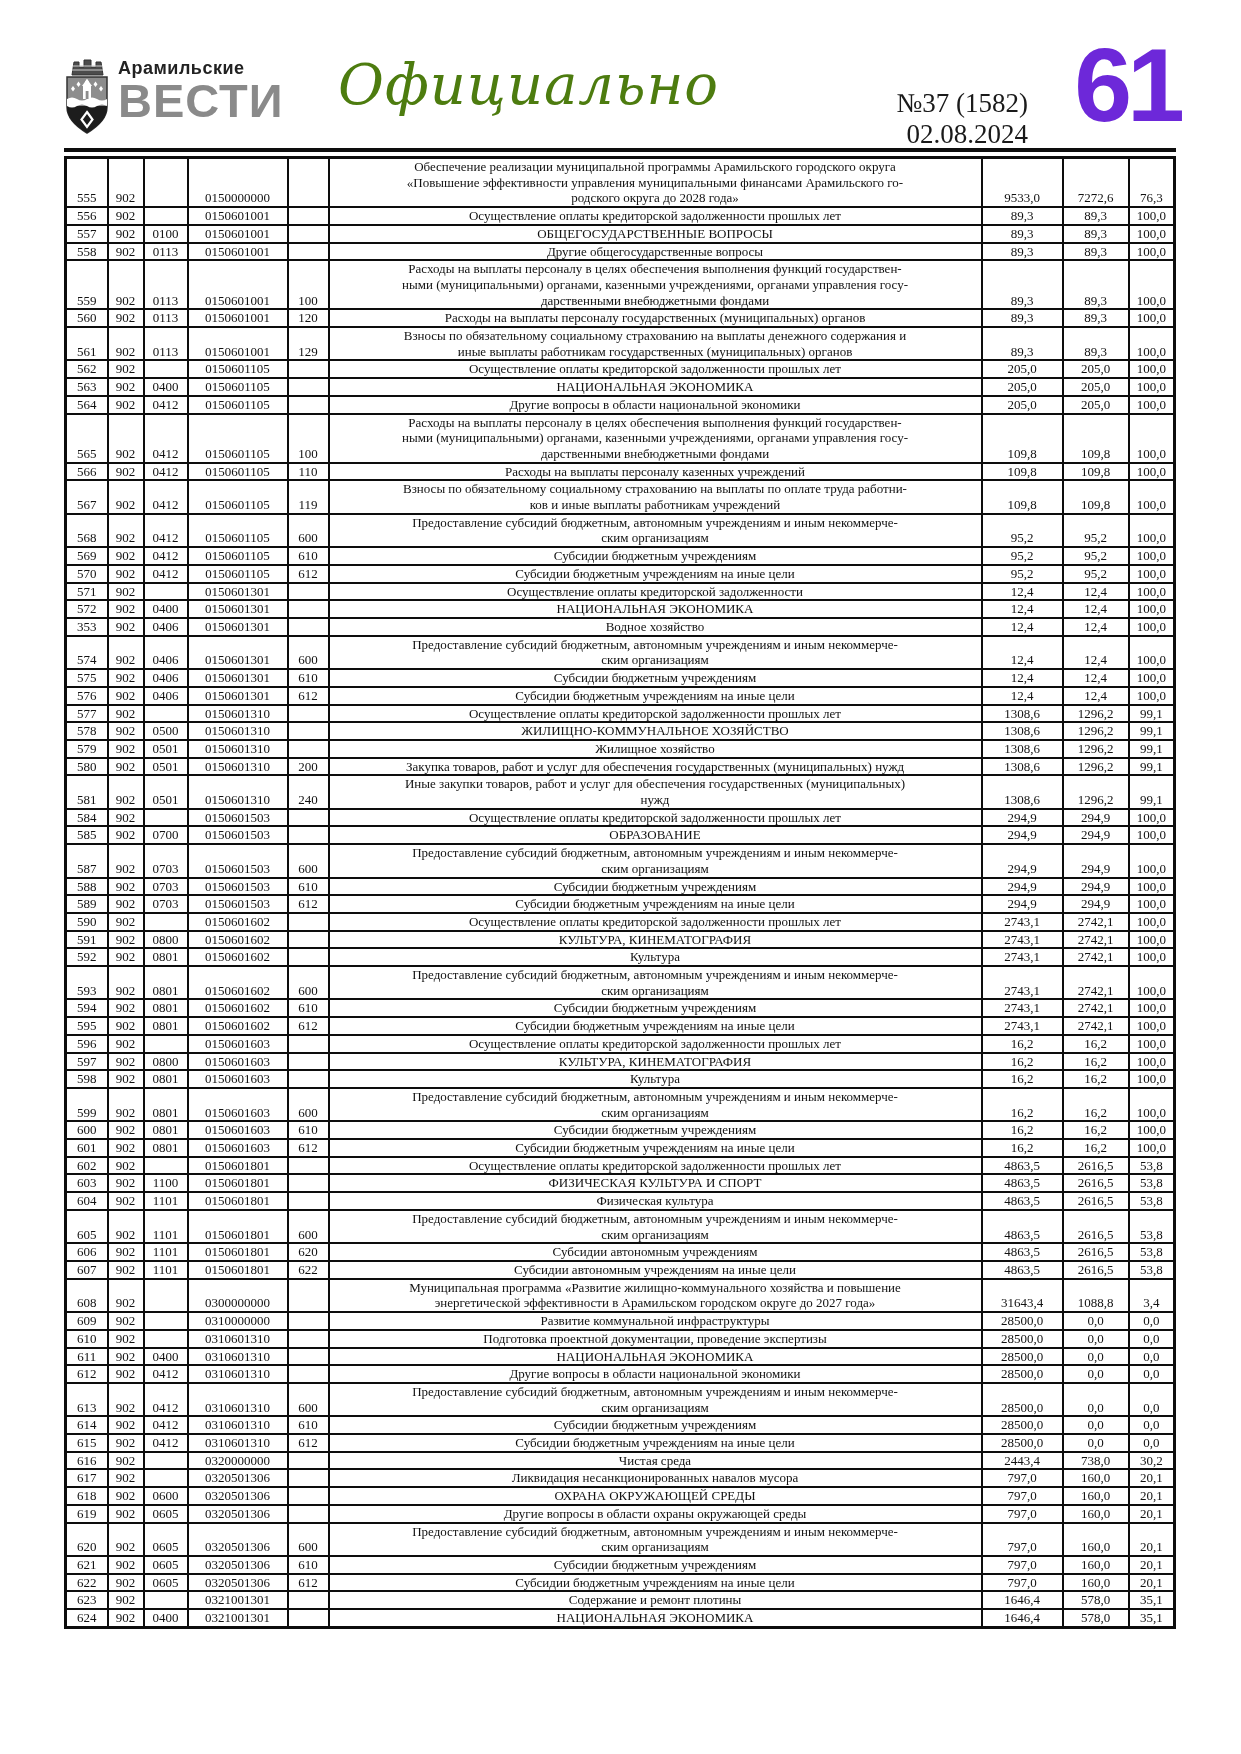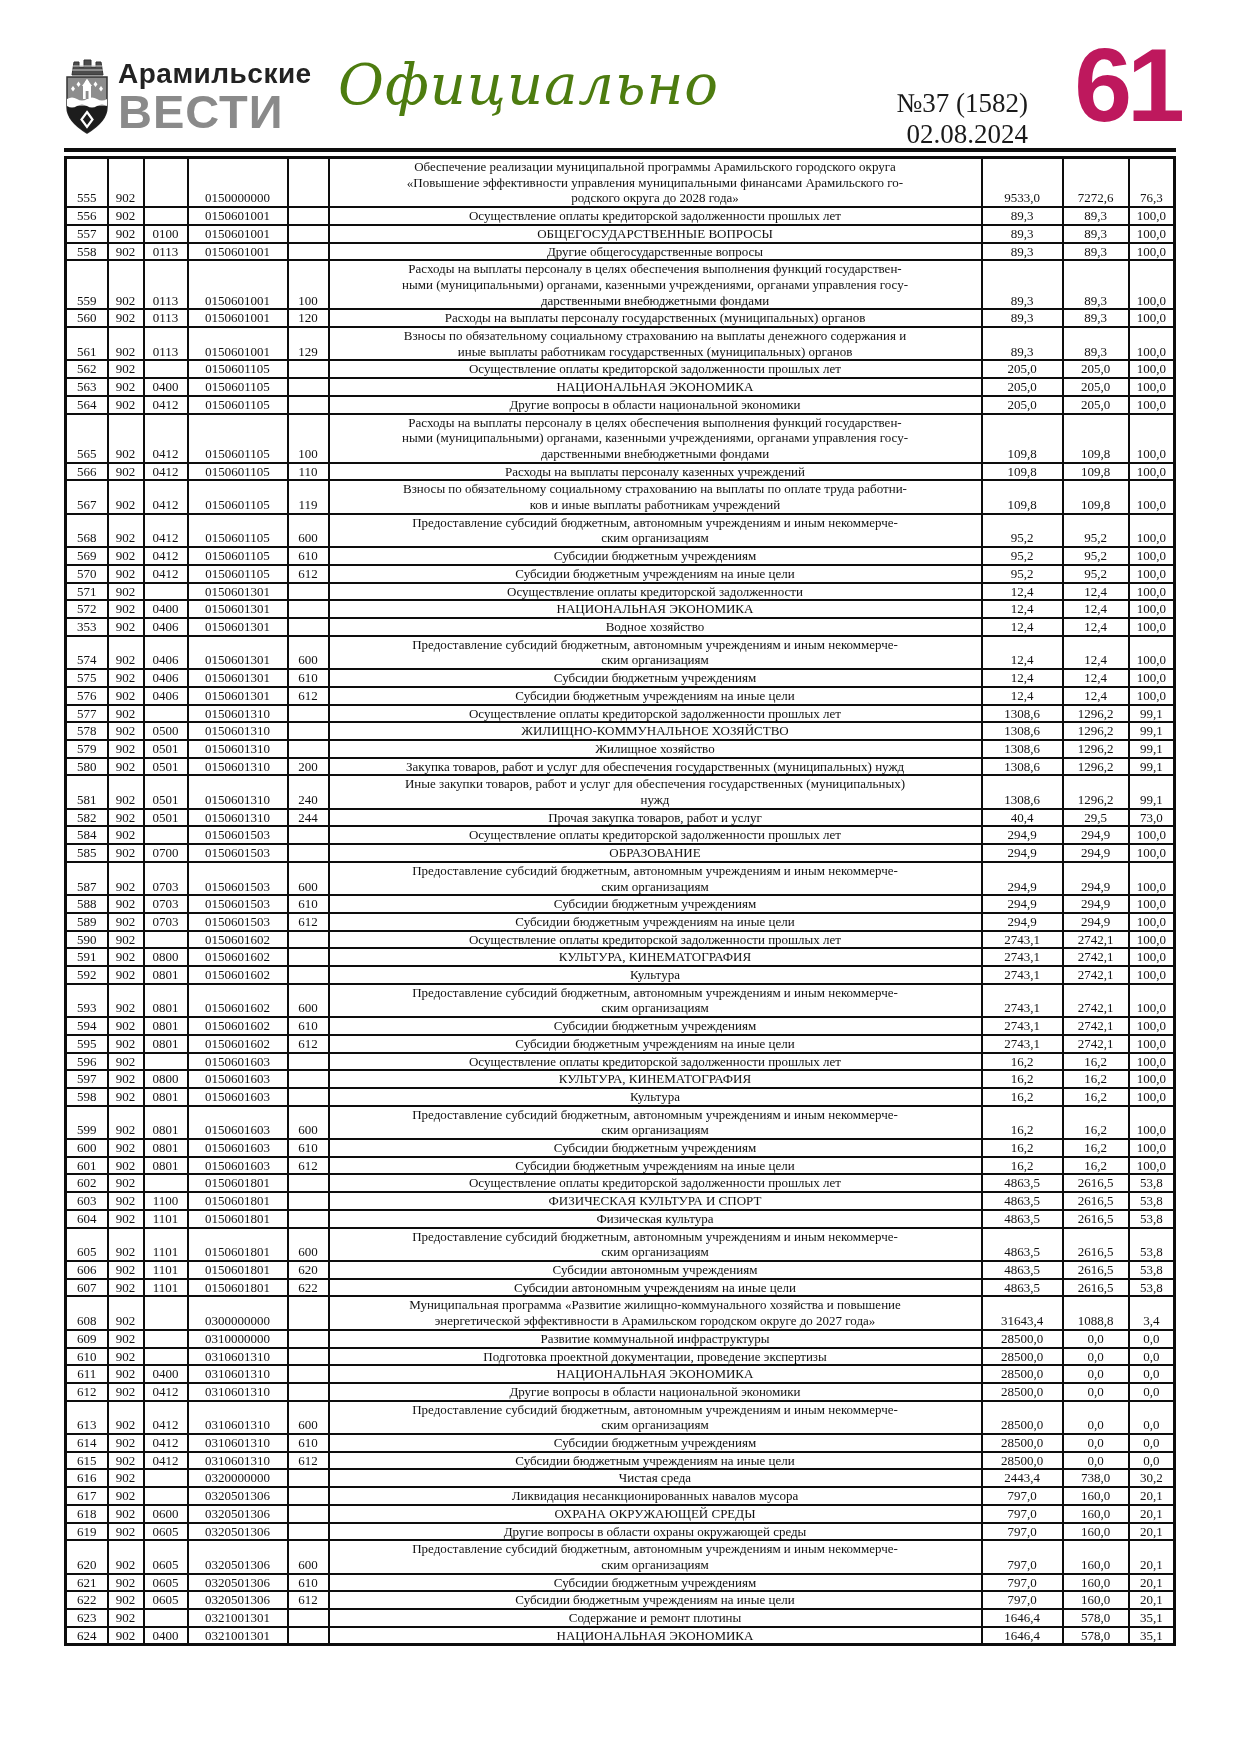--- a/index.html
+++ b/index.html
@@ -3,25 +3,25 @@
 <meta charset="utf-8">
 <style>
   html,body{margin:0;padding:0;background:#ffffff;}
   body{width:1241px;height:1754px;position:relative;font-family:"Liberation Serif",serif;color:#111;}
   .page{position:absolute;inset:0;background:#fff;}
 
   
   .masthead{position:absolute;left:57px;top:50px;width:250px;height:88px;}
   .emblem{position:absolute;left:3px;top:4px;}
   .logo-text{position:absolute;left:61px;top:8px;font-family:"Liberation Sans",sans-serif;}
-  .logo-line1{font-size:28px;font-weight:700;color:#222;letter-spacing:.5px;}
+  .logo-line1{font-size:18px;font-weight:700;color:#222;letter-spacing:.5px;}
   .logo-line2{font-size:47px;font-weight:800;color:#8a8a8a;letter-spacing:1px;line-height:42px;margin-top:1px;}
   .section-title{position:absolute;left:338px;top:52px;font-family:"DejaVu Serif",serif;font-style:italic;font-size:56px;color:#4d7c0f;letter-spacing:1px;}
   .issue-info{position:absolute;left:840px;top:64px;width:188px;text-align:right;font-size:27px;line-height:31px;color:#1a1a1a;margin-top:24px;}
-  .page-number{position:absolute;left:1062px;top:36px;width:130px;text-align:center;font-family:"Liberation Sans",sans-serif;font-weight:800;font-size:104px;line-height:98px;letter-spacing:-5px;color:#be185d;}
+  .page-number{position:absolute;left:1062px;top:36px;width:130px;text-align:center;font-family:"Liberation Sans",sans-serif;font-weight:800;font-size:104px;line-height:98px;letter-spacing:-5px;color:#6d28d9;}
   .header-rule{position:absolute;left:64px;top:148px;width:1112px;height:4px;background:#0d0d0d;}
 
   
   table.budget{position:absolute;left:64px;top:156px;width:1112px;border-collapse:collapse;table-layout:fixed;border:3px solid #0d0d0d;}
   table.budget td{border:2px solid #0d0d0d;vertical-align:bottom;text-align:center;padding:0 2px;font-size:13px;line-height:15.7px;color:#111;white-space:pre-line;overflow:hidden;}
 </style>
 </head>
 <body>
 
 <div class="page">
@@ -377,31 +377,20 @@
           <td>0501</td>
           <td>0150601310</td>
           <td>240</td>
           <td>Иные закупки товаров, работ и услуг для обеспечения государственных (муниципальных)
 нужд</td>
           <td>1308,6</td>
           <td>1296,2</td>
           <td>99,1</td>
         </tr>
         <tr>
-          <td>582</td>
-          <td>902</td>
-          <td>0501</td>
-          <td>0150601310</td>
-          <td>244</td>
-          <td>Прочая закупка товаров, работ и услуг</td>
-          <td>40,4</td>
-          <td>29,5</td>
-          <td>73,0</td>
-        </tr>
-        <tr>
           <td>584</td>
           <td>902</td>
           <td></td>
           <td>0150601503</td>
           <td></td>
           <td>Осуществление оплаты кредиторской задолженности прошлых лет</td>
           <td>294,9</td>
           <td>294,9</td>
           <td>100,0</td>
         </tr>

